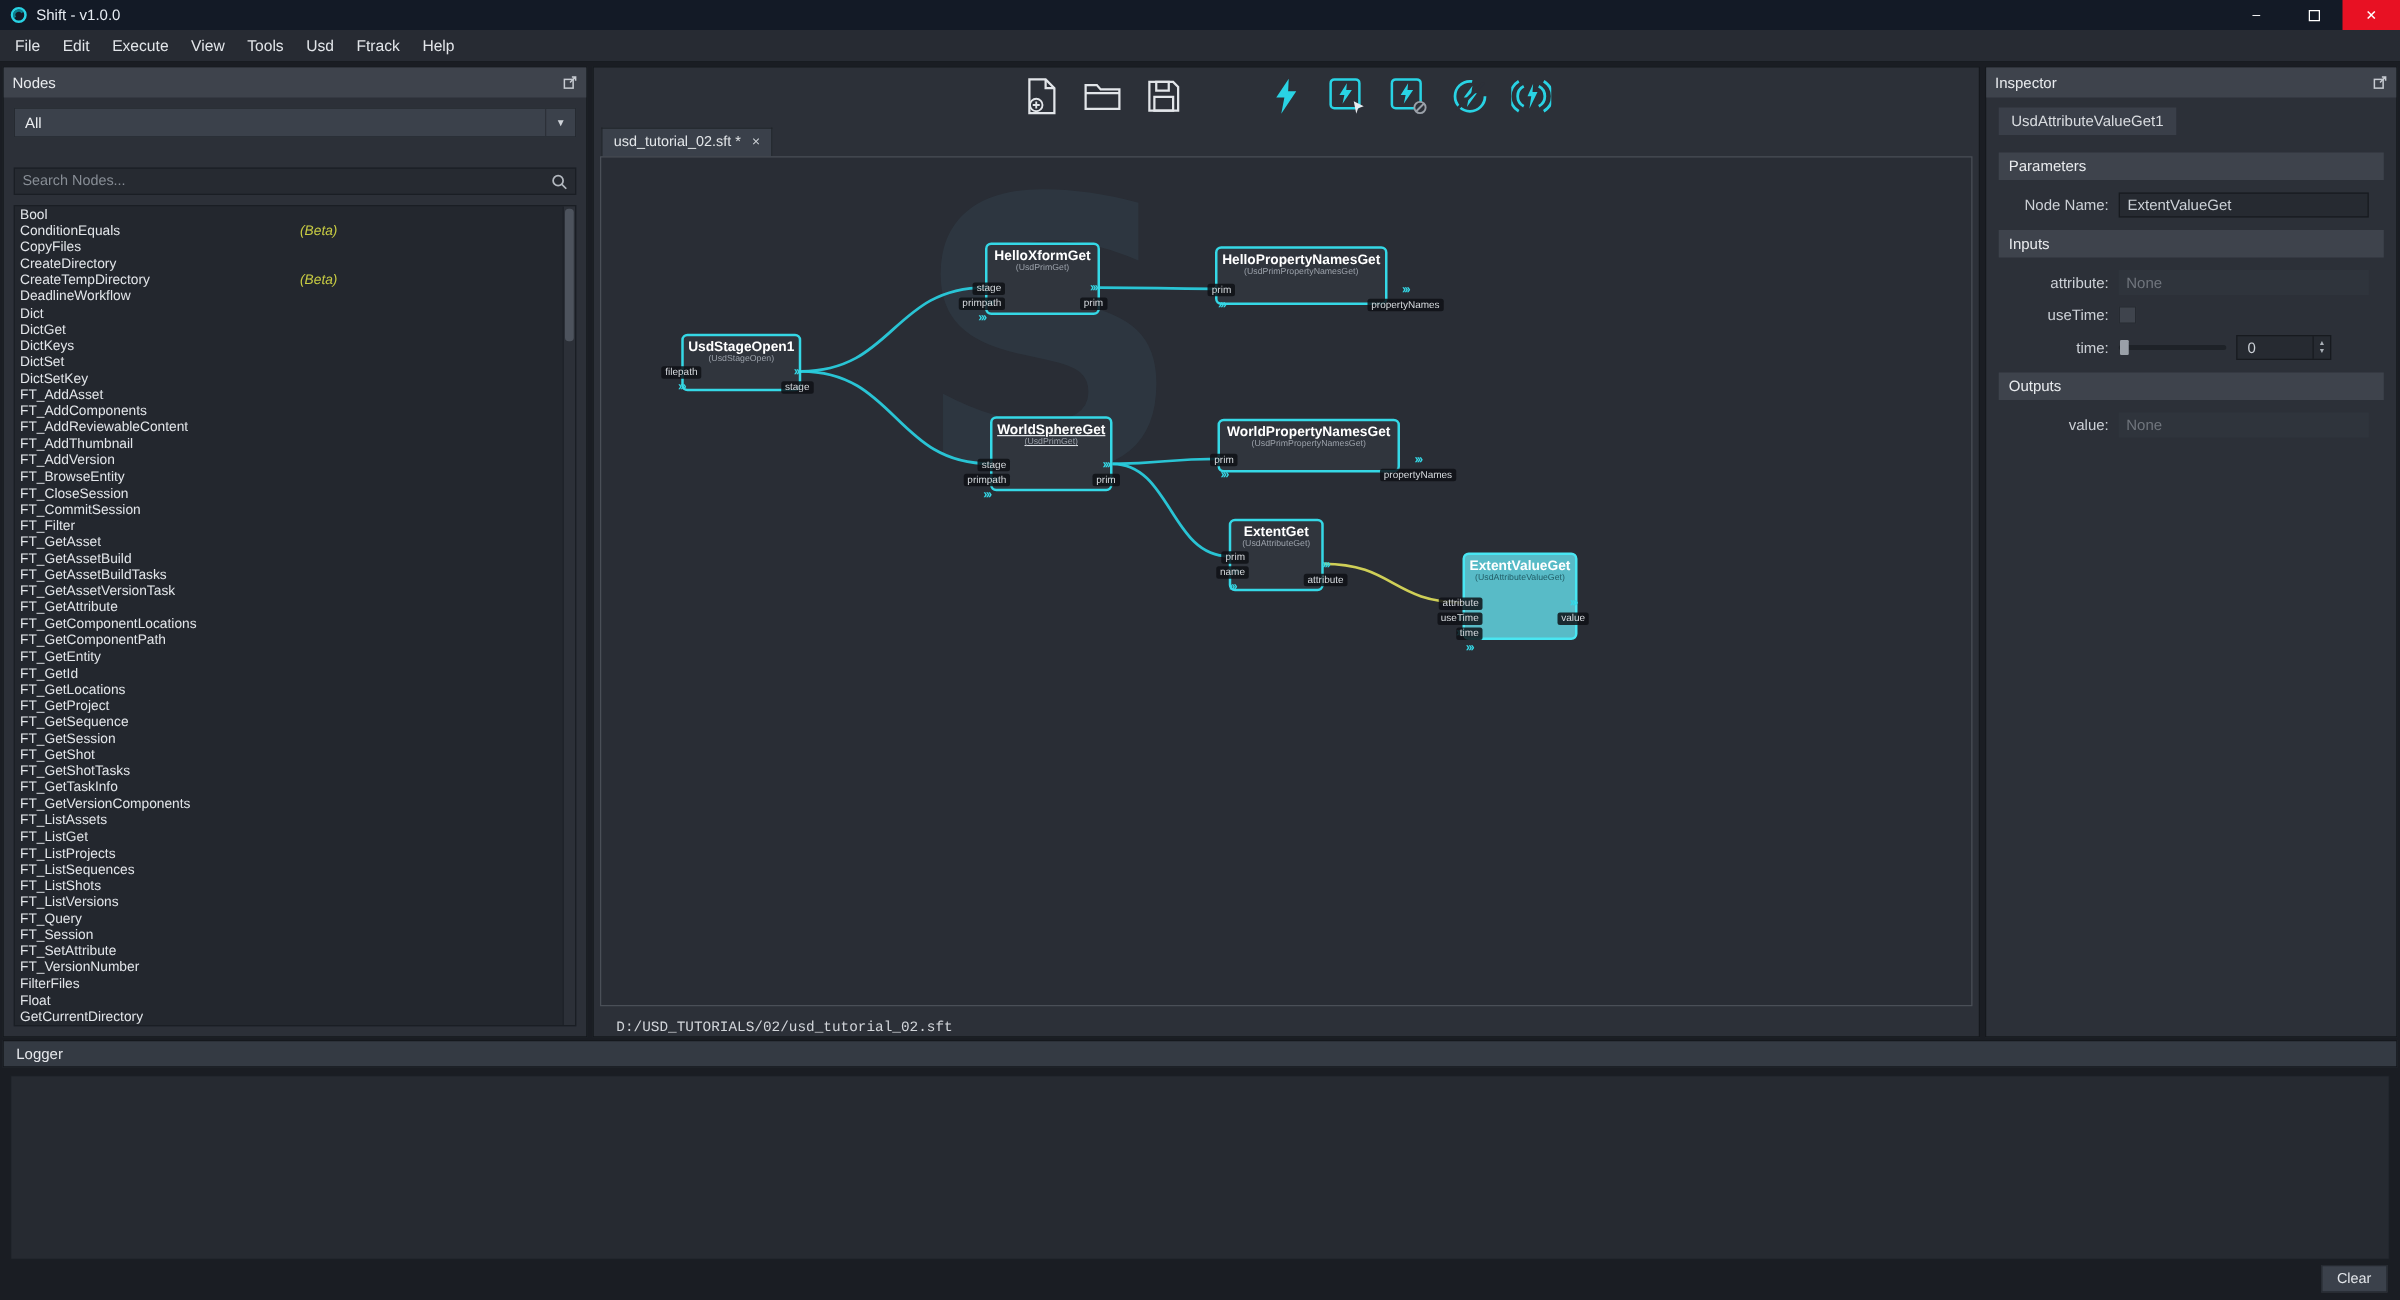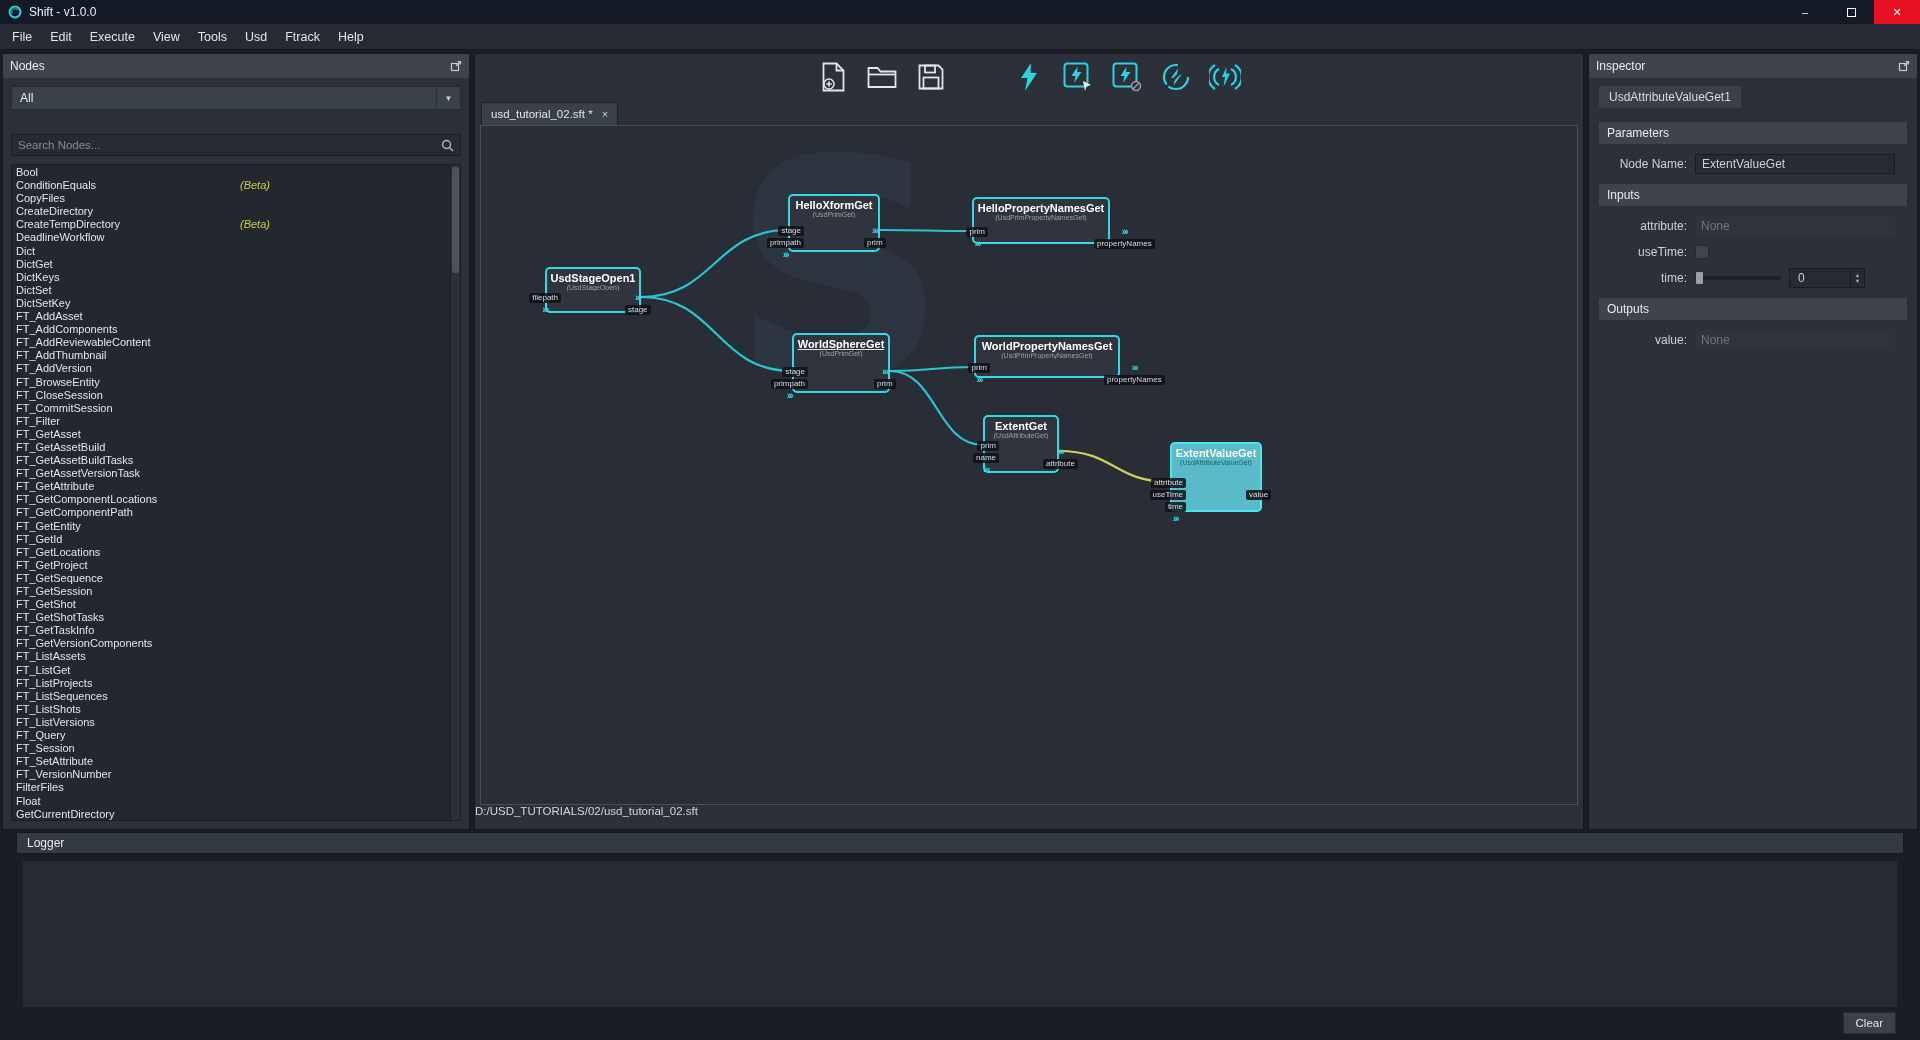--- a/index.html
+++ b/index.html
@@ -47,21 +47,21 @@
   .toolbar { height:46px; display:flex; align-items:center; justify-content:center; gap:15px; flex:none; }
   .tbtn { width:34px; height:34px; display:flex; align-items:center; justify-content:center; }
   .tool-spacer { width:34px; }
   .tabbar { height:25px; display:flex; align-items:flex-end; padding-left:6px; flex:none; }
   .tab { height:23px; background:#3a404a; border:1px solid #20242a; border-bottom:none; display:flex; align-items:center; gap:9px; padding:0 9px; font-size:11.5px; color:#e3e6e9; }
   .tab-close { color:#cfd3d8; font-size:11px; }
   .canvas { flex:1; margin:0 5px; position:relative; background:#292d35; border:1px solid #4a4f57; overflow:hidden; min-height:0;}
   .watermark { position:absolute; left:250px; top:-30px; font-size:300px; font-weight:bold; color:rgba(70,112,134,0.14); font-family:"DejaVu Sans",sans-serif; }
   #edges { position:absolute; left:0; top:0; width:100%; height:100%; }
   #edges path { fill:none; stroke-width:2.2px; opacity:0.95; }
-  .statusbar { height:24px; display:flex; align-items:flex-start; padding-left:0; font-size:11.5px; color:#d2d5da; flex:none; }
+  .statusbar { height:24px; display:flex; align-items:flex-end; padding-left:18px; font-size:11.5px; color:#d2d5da; flex:none;font-family:Liberation Mono, monospace; }
   
   .gnode { position:absolute; background:#30353d; border:2px solid #35d8e6; border-radius:5px; text-align:center; }
   .gnode.selected { background:#58bbc7; border-color:#49e6f2; }
   .gnode-title { font-size:11px; font-weight:bold; color:#ffffff; margin-top:3px; white-space:nowrap; overflow:hidden; }
   .gnode-sub { font-size:7px; color:#9aa0a9; white-space:nowrap; overflow:hidden; }
   .gnode.selected .gnode-sub { color:#235f68; }
   .port { position:absolute; display:flex; align-items:center; gap:2px;flex-direction:column; }
   .port.in { right:100%; transform:translateX(14px); }
   .port.out { left:100%; transform:translateX(-14px); }
   .chev { color:#35d8e6; font-size:10px; font-weight:bold; letter-spacing:-1.5px; line-height:10px; }
@@ -75,21 +75,21 @@
   .ilabel { width:88px; text-align:right; margin-right:8px; color:#cdd1d7; flex:none; }
   .itext input { width:200px; height:20px; background:#262a31; border:1px solid #171a1f; color:#ccd1d7; padding:0 6px; font-family:"Liberation Sans",sans-serif; font-size:12px; }
   .none-box { width:200px; height:20px; line-height:20px; background:#2f343c; color:#70757d; padding-left:6px; }
   .checkbox { width:14px; height:14px; background:#3f444d; border:1px solid #262a31; }
   .slider { width:86px; height:4px; background:#1e2228; border-radius:2px; position:relative; margin-right:8px; }
   .slider .handle { position:absolute; left:1px; top:-4px; width:7px; height:12px; background:#9aa0a8; border-radius:1px; }
   .spinbox { width:76px; height:20px; background:#262a31; border:1px solid #171a1f; display:flex; align-items:center; }
   .spinbox .val { flex:1; padding-left:8px; color:#ccd1d7; }
   .spinbox .spin { width:14px; display:flex; flex-direction:column; align-items:center; justify-content:center; font-size:5.5px; color:#aab0b7; line-height:6px; border-left:1px solid #171a1f; align-self:stretch; }
   
-  .logger { height:208px; flex:none; display:flex; flex-direction:column; padding:0 16px 2px; }
+  .logger { height:208px; flex:none; display:flex; flex-direction:column; padding:0 2px 2px; }
   .logger-header { height:22px; line-height:20px; background:#343a43; border:1px solid #15181d; padding-left:10px; font-size:12px; color:#e6e8ec; flex:none; }
   .logger-content { flex:1; margin:6px 6px 4px; background:#262a31; border:1px solid #1a1e24; }
   .logger-footer { height:26px; display:flex; justify-content:flex-end; padding:0 8px 4px; flex:none; }
   .clear-btn { background:#3b414b; border:1px solid #262a31; color:#e3e6ea; font-size:11.5px; padding:3px 12px; font-family:"Liberation Sans",sans-serif; }
   .undock { width:12px; height:12px; }
   svg { display:block; }
 </style>
 </head>
 <body>
 

